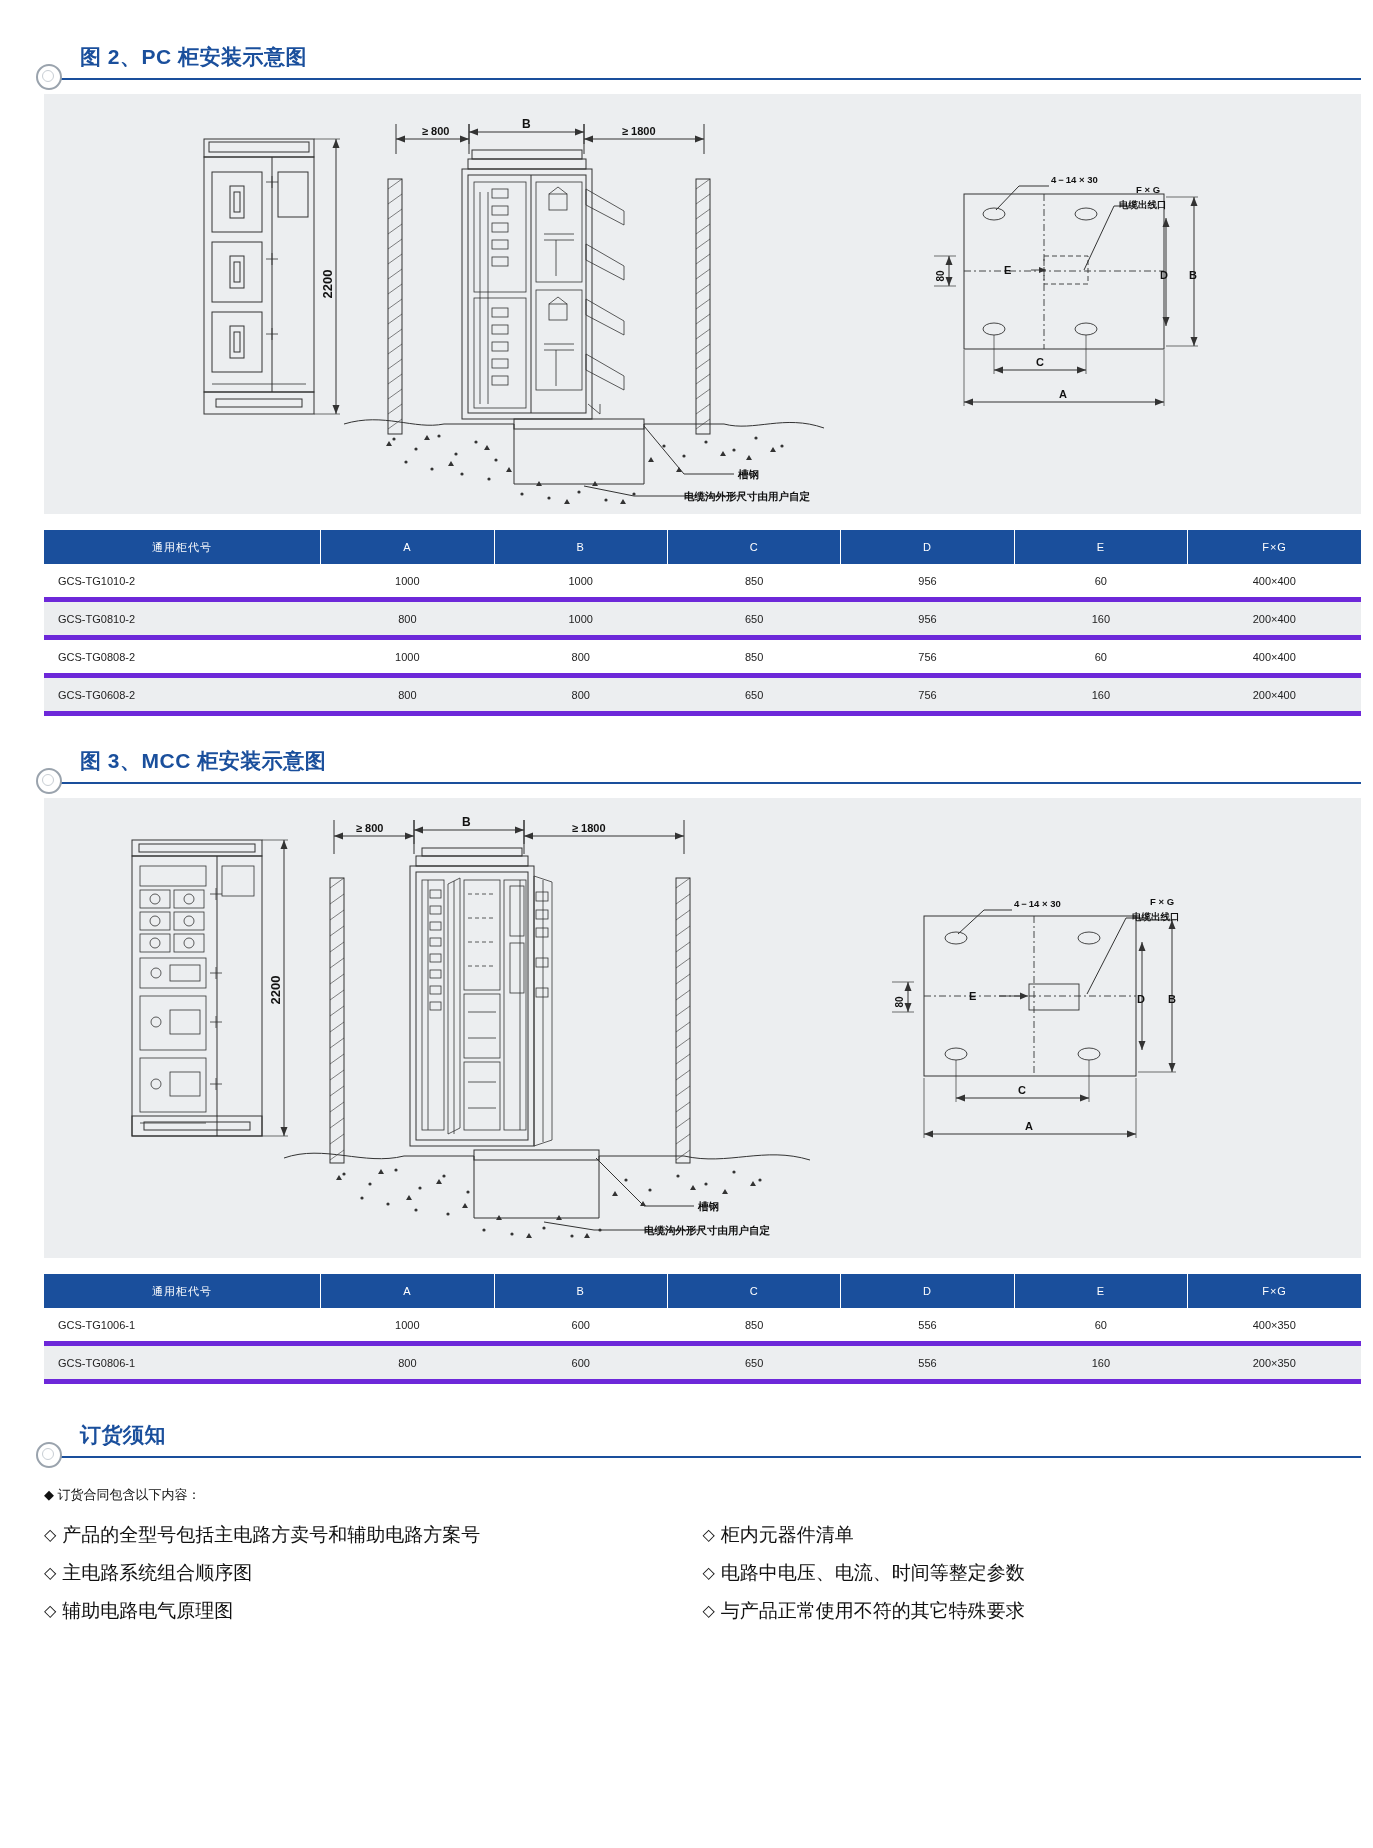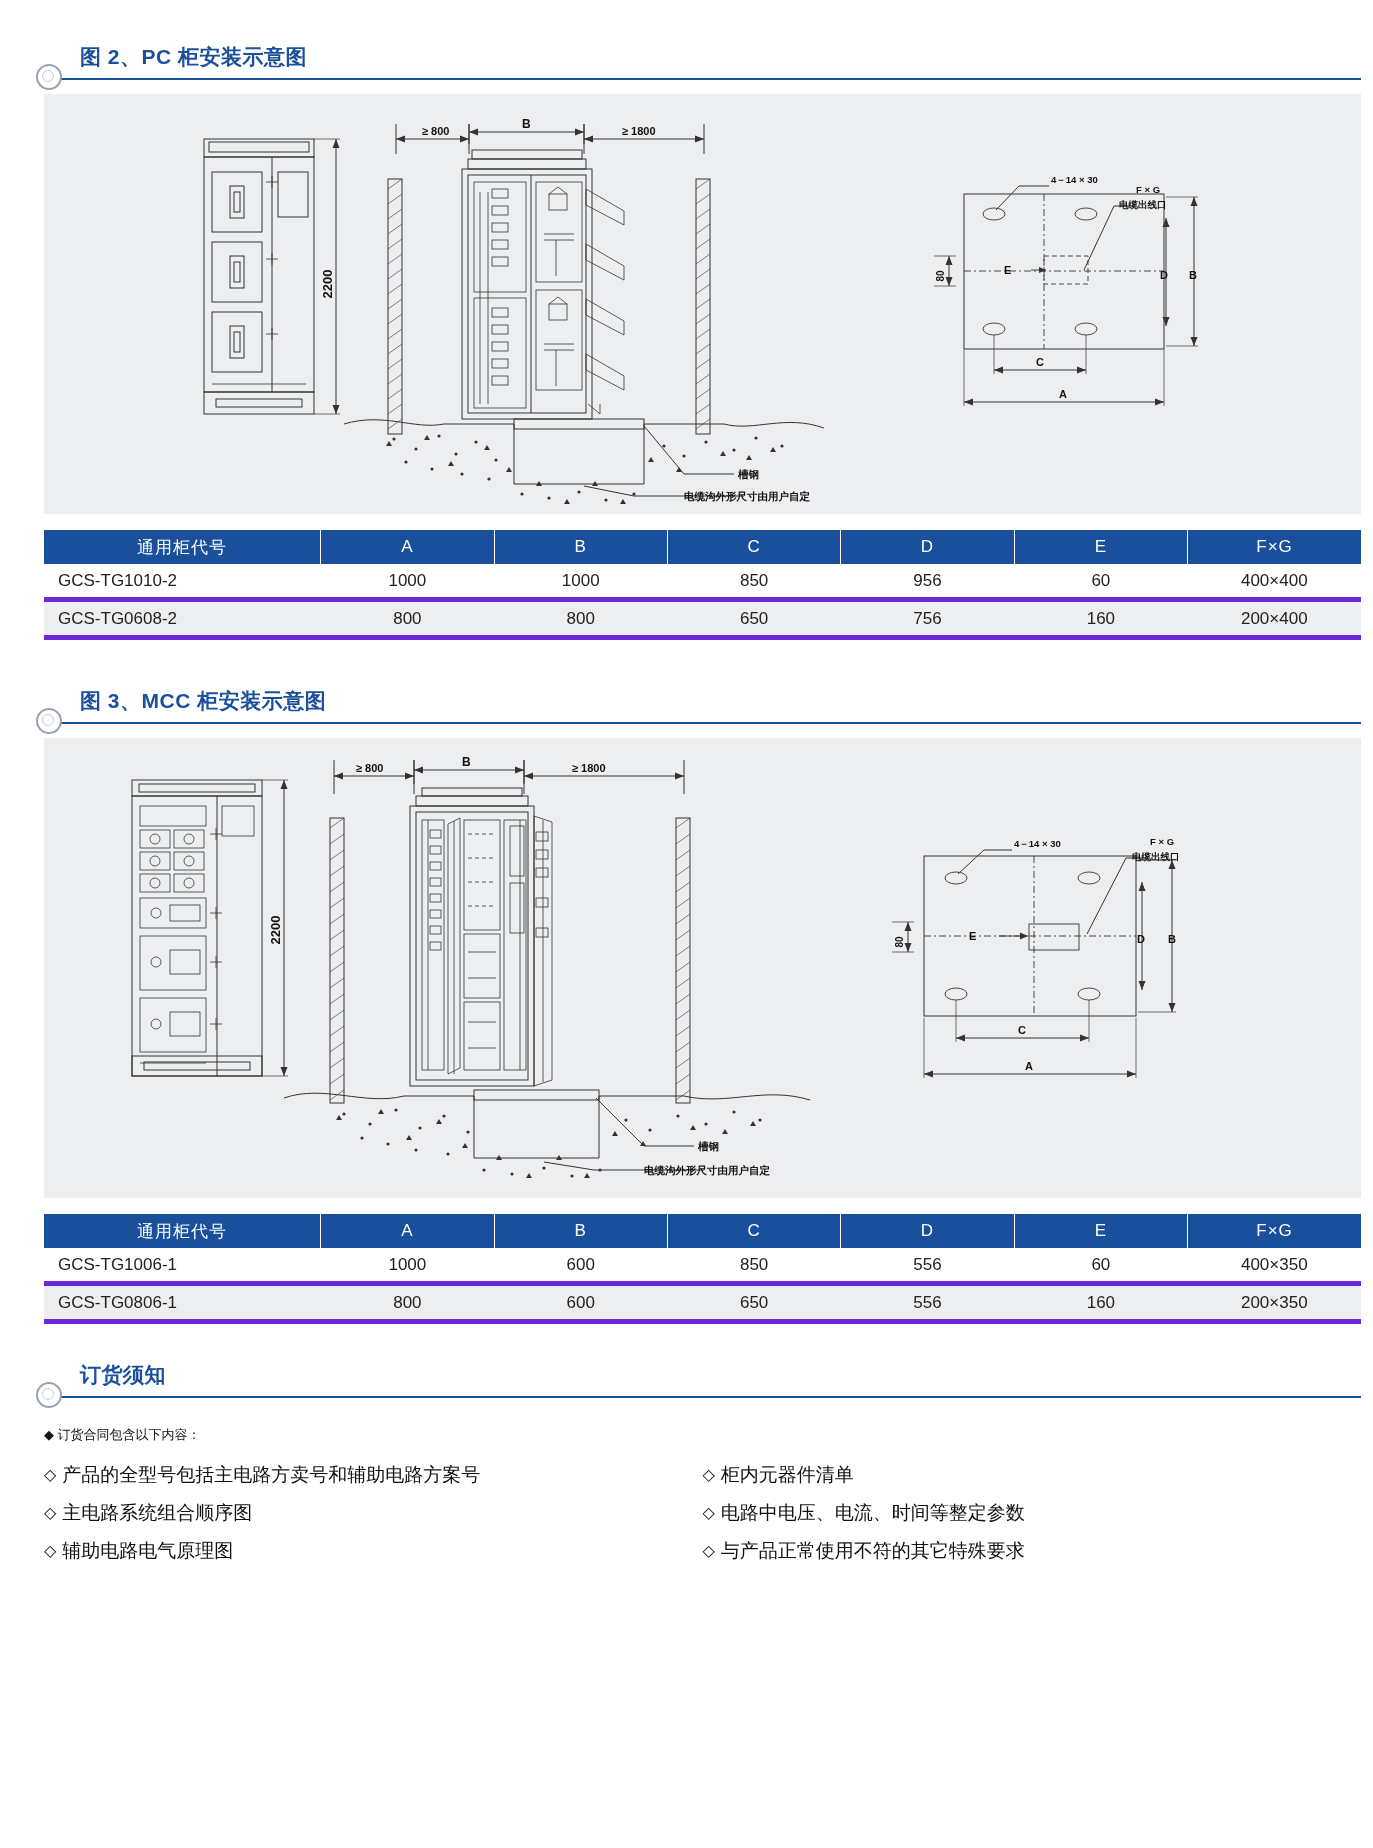--- a/index.html
+++ b/index.html
@@ -45,24 +45,24 @@
   .figure{
     margin:14px 28px 0 28px;
     background:#eceef0;
     position:relative;
     border-radius:10px;
   }
   .figure svg{display:block;}
 
   
   table.spec{
-    margin:16px 28px 16px 28px;
+    margin:16px 28px 0 28px;
     border-collapse:collapse;
     width:calc(100% - 56px);
-    font-size:17px;
+    font-size:11px;
   }
   table.spec th{
     background:#1a4f9c;
     color:#fff;
     font-weight:normal;
     height:32px;
     border-right:1px solid #ffffff;
     letter-spacing:1px;
   }
   table.spec th:last-child{border-right:none;}
@@ -373,20 +373,38 @@
         <th>F×G</th>
       </tr>
     </thead>
     <tbody>
       <tr>
         <td class="code">GCS-TG1010-2</td>
         <td>1000</td>
         <td>1000</td>
         <td>850</td>
         <td>956</td>
+        <td>60</td>
+        <td>400×400</td>
+      </tr>
+      <tr>
+        <td class="code">GCS-TG0810-2</td>
+        <td>800</td>
+        <td>1000</td>
+        <td>650</td>
+        <td>956</td>
+        <td>160</td>
+        <td>200×400</td>
+      </tr>
+      <tr>
+        <td class="code">GCS-TG0808-2</td>
+        <td>1000</td>
+        <td>800</td>
+        <td>850</td>
+        <td>756</td>
         <td>60</td>
         <td>400×400</td>
       </tr>
       <tr>
         <td class="code">GCS-TG0608-2</td>
         <td>800</td>
         <td>800</td>
         <td>650</td>
         <td>756</td>
         <td>160</td>

